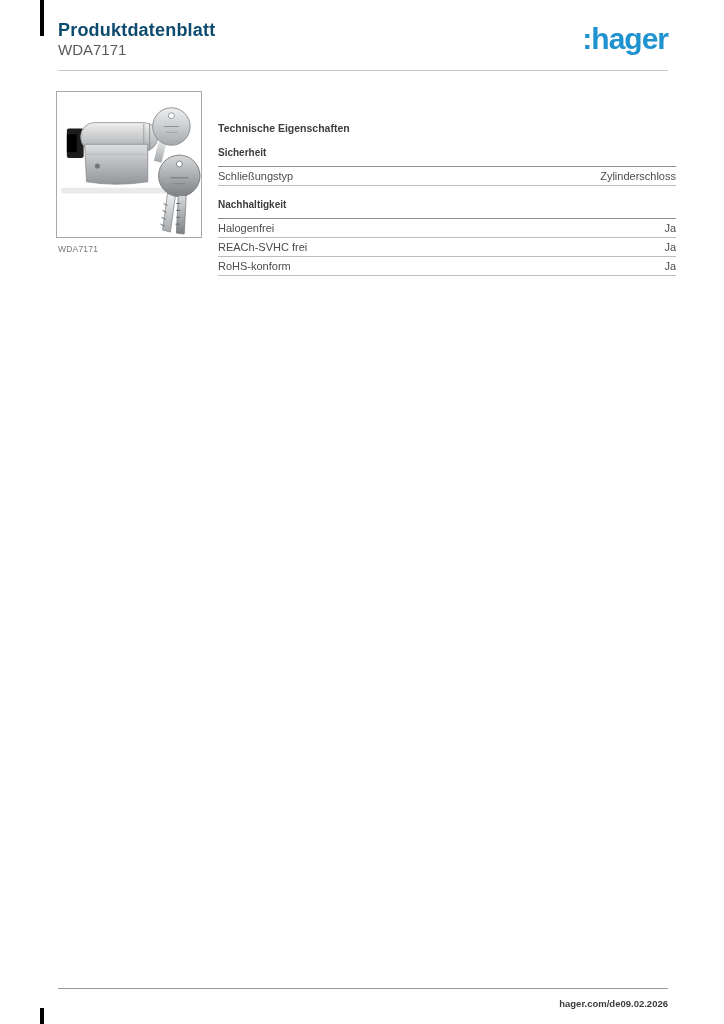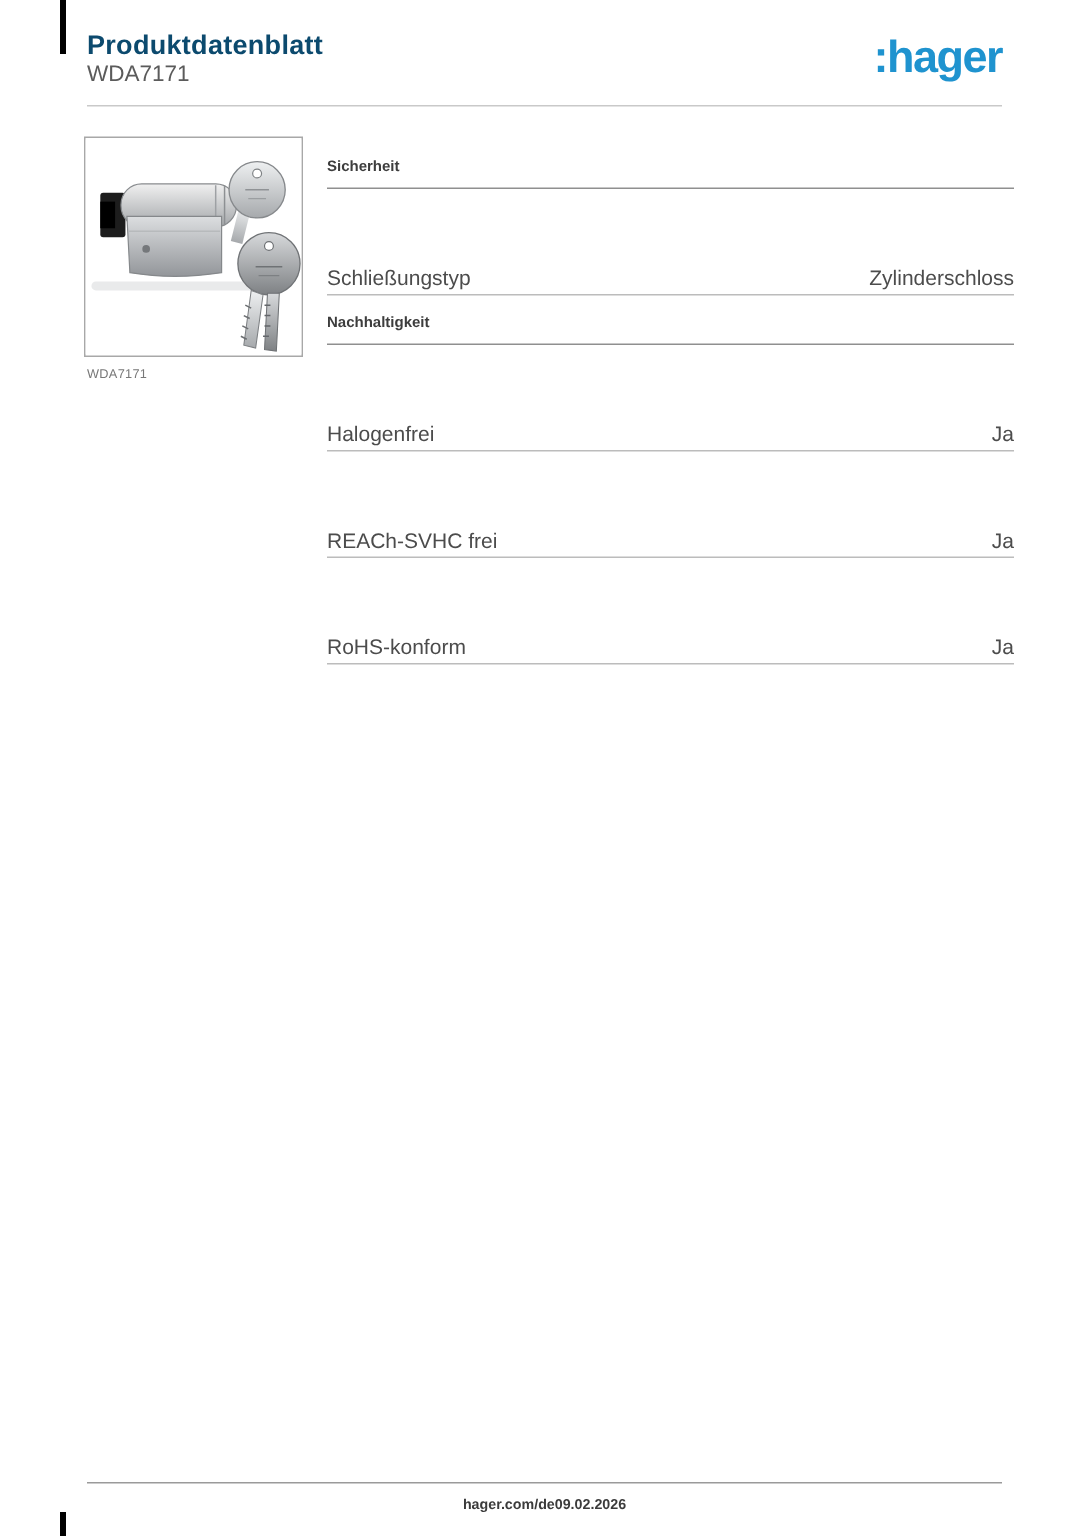--- a/index.html
+++ b/index.html
@@ -61,36 +61,35 @@
     font-size: 10.5px; font-weight: bold; color: #3d3d3d;
   }
   .section { margin-top: 13px; }
   .section-title {
     font-size: 10px; font-weight: bold; color: #3d3d3d;
     padding-bottom: 8px;
     border-bottom: 1px solid #8f8f8f;
   }
   .spec-row {
     display: flex; justify-content: space-between; align-items: baseline;
-    font-size: 14px; color: #4c4c4c;
+    font-size: 11px; color: #4c4c4c;
     padding: 3px 0 3px 0;
     border-bottom: 1px solid #bcbcbc;
-    margin-top: 48px;
   }
   .spec-label { text-align: left; }
   .spec-value { text-align: right; color: #4c4c4c; }
 
   
   .footer-rule {
     position: absolute; left: 58px; right: 56px; top: 988px;
     height: 1px; background: #9a9a9a;
   }
   .footer {
     position: absolute; left: 58px; right: 56px; top: 998px;
-    display: flex; justify-content: center; align-items: baseline;
+    display: flex; justify-content: flex-end; align-items: baseline;
   }
   .footer-website { font-size: 9.5px; font-weight: bold; color: #3b3b3b; }
   .footer-notice { flex: 1; text-align: center; font-size: 9px; color: #8d8d8d; }
   .footer-date { font-size: 9.5px; font-weight: bold; color: #3b3b3b; }
 </style>
 </head>
 <body>
 
 <div class="crop-mark top"></div>
 <div class="crop-mark bottom"></div>
@@ -148,20 +147,21 @@
 
     <polygon points="112,102 120,105 115,141 107,139" fill="url(#gradKey)" stroke="#7c7f82" stroke-width="0.7"></polygon>
     <polygon points="123,104 131,104 129,143 121,142" fill="url(#gradKey2)" stroke="#6f7275" stroke-width="0.7"></polygon>
     <path d="M108 112 l4 2 M107 119 l4 2 M106 126 l4 2 M105 133 l4 2" stroke="#6b6e71" stroke-width="1" fill="none"></path>
     <path d="M121 112 h4 M121 119 h4 M121 126 h4 M120 133 h4" stroke="#63666a" stroke-width="1" fill="none"></path>
   </svg>
 </div>
 <div class="image-caption">WDA7171</div>
 
 <div class="content">
+  <div class="tech-heading">Technische Eigenschaften</div>
 
   <div class="section">
     <div class="section-title">Sicherheit</div>
     <div class="spec-row">
       <span class="spec-label">Schließungstyp</span>
       <span class="spec-value">Zylinderschloss</span>
     </div>
   </div>
 
   <div class="section">

